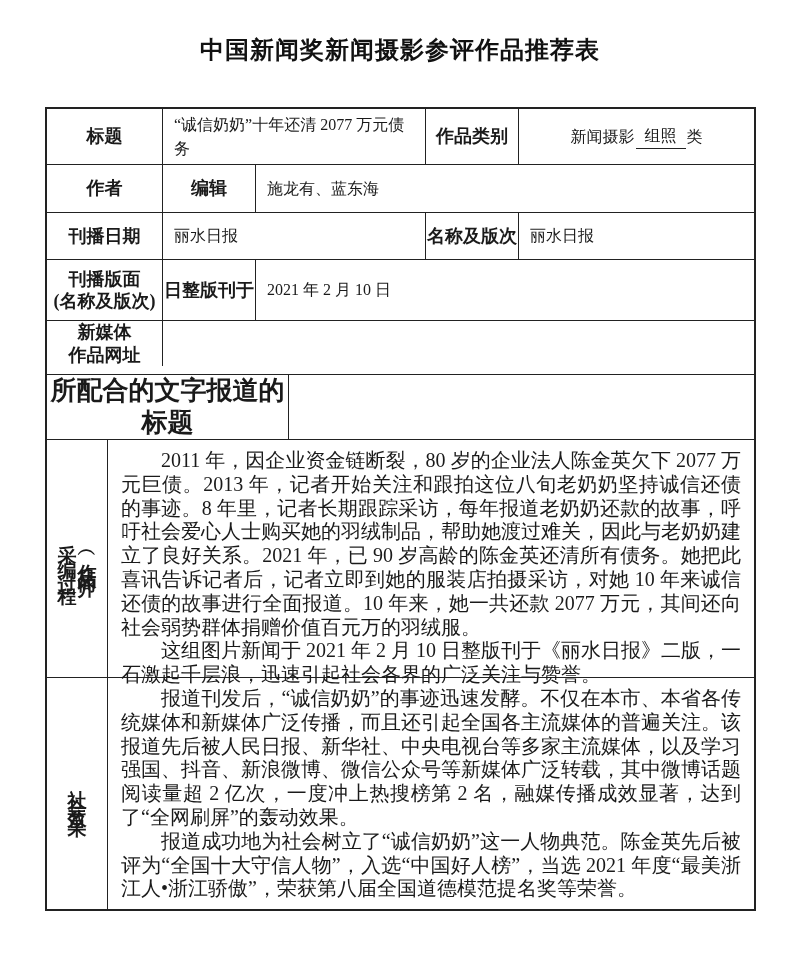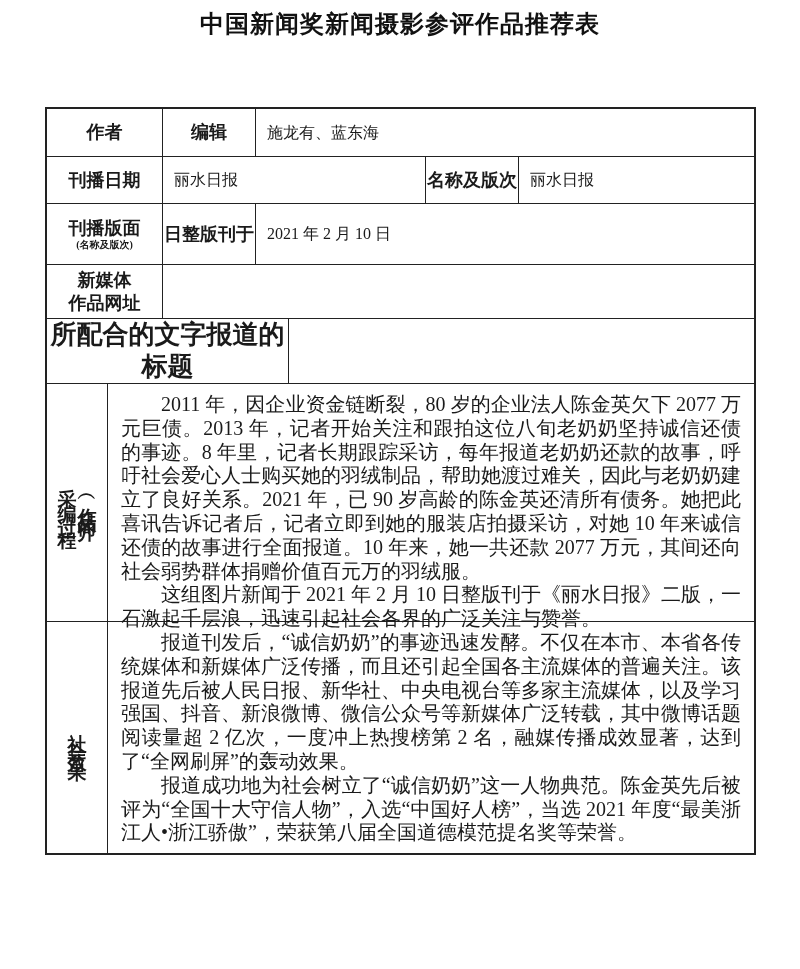--- a/index.html
+++ b/index.html
@@ -6,21 +6,22 @@
   .page {
     position: relative;
     width: 800px;
     height: 969px;
     background: #ffffff;
     font-family: "Liberation Serif", "DejaVu Serif", serif;
     color: #1a1a1a;
     overflow: hidden;
   }
   .doc-title {
-    margin: 8px;
+    margin: 1px;
+    padding-top: 33px;
     text-align: center;
     font-size: 24px;
     font-weight: bold;
     letter-spacing: 1px;
     color: #111;
   }
   .tbl {
     position: absolute;
     left: 45px;
     top: 107px;
@@ -44,28 +45,28 @@
   .c3 { width: 93px; }
   .c4 { flex: 1; }
   .lbl {
     font-weight: bold;
     justify-content: center;
     text-align: center;
     font-size: 18px;
     line-height: 1.25;
   }
   .lbl-stack { flex-direction: column; }
-  .lbl-stack .sub { font-size: 10px; }
+  .lbl-stack .sub { font-size: 18px; }
   .val { padding: 4px 11px; font-size: 16px; line-height: 1.5; }
   .val-center { justify-content: center; padding: 4px 4px; }
   .h-r1 { height: 56px; }
   .h-r2 { height: 48px; }
   .h-r3 { height: 47px; }
   .h-r4 { height: 61px; }
-  .h-r5 { height: 54px; }
+  .h-r5 { height: 54px; flex-direction: column; }
   .h-r6 { height: 65px; }
   .h-r7 { height: 238px; }
   .h-r8 { height: 231px; }
   .wide-lbl { width: 242px; }
   .narrow-lbl { width: 61px; }
   .big-lbl { font-size: 26px; }
   .underlined {
     display: inline-block;
     border-bottom: 1px solid #222;
     padding: 0 9px;
@@ -112,20 +113,30 @@
 </style>
 </head>
 <body>
 
 <div class="page">
 
   <h1 class="doc-title">中国新闻奖新闻摄影参评作品推荐表</h1>
 
   <div class="tbl">
 
+    <div class="row h-r1">
+      <div class="cell c1 lbl">标题</div>
+      <div class="cell c2 val">“诚信奶奶”十年还清 2077 万元债务</div>
+      <div class="cell c3 lbl">作品类别</div>
+      <div class="cell c4 val val-center last">
+        <span>新闻摄影</span>
+        <span class="underlined">组照</span>
+        <span>类</span>
+      </div>
+    </div>
 
     <div class="row h-r2">
       <div class="cell c1 lbl">作者</div>
       <div class="cell c3 lbl">编辑</div>
       <div class="cell c4 val last">施龙有、蓝东海</div>
     </div>
 
     <div class="row h-r3">
       <div class="cell c1 lbl">刊播日期</div>
       <div class="cell c2 val">丽水日报</div>

